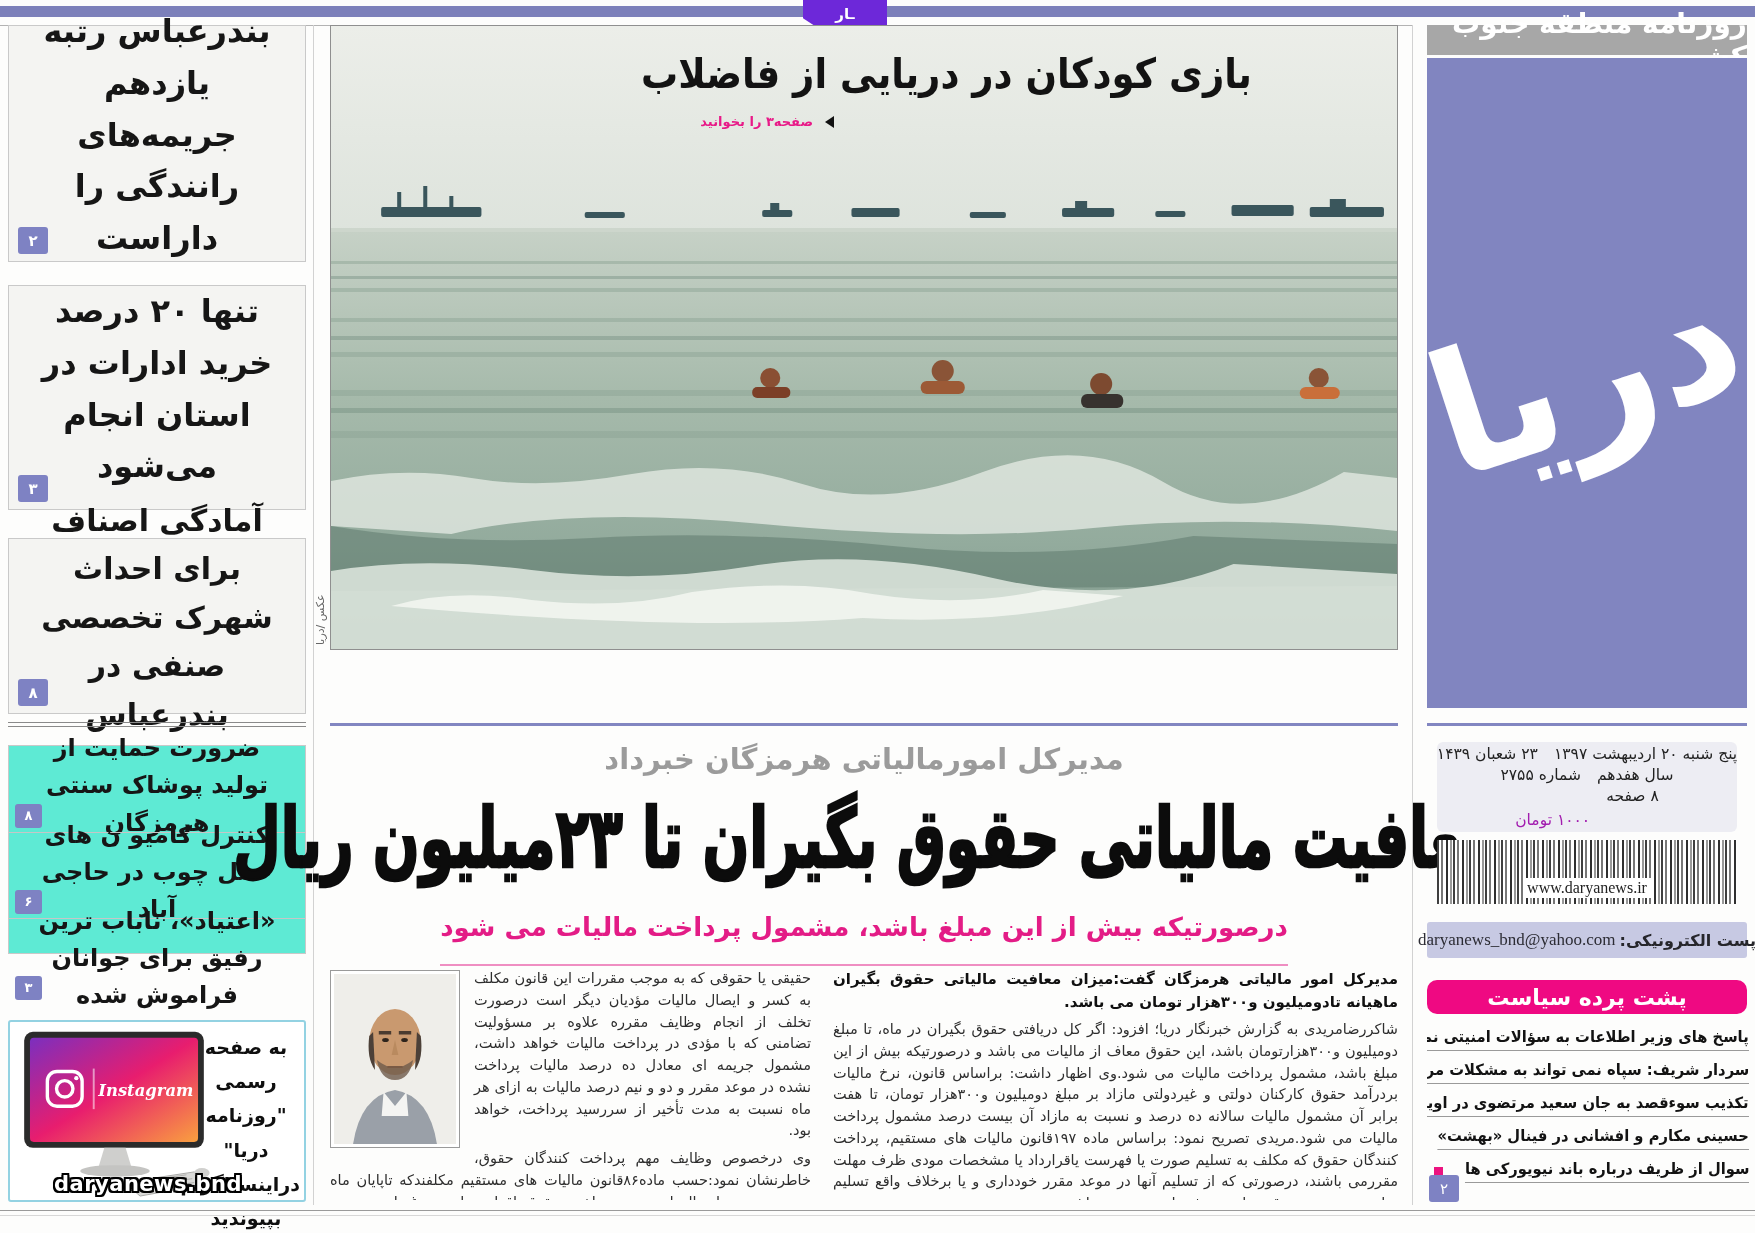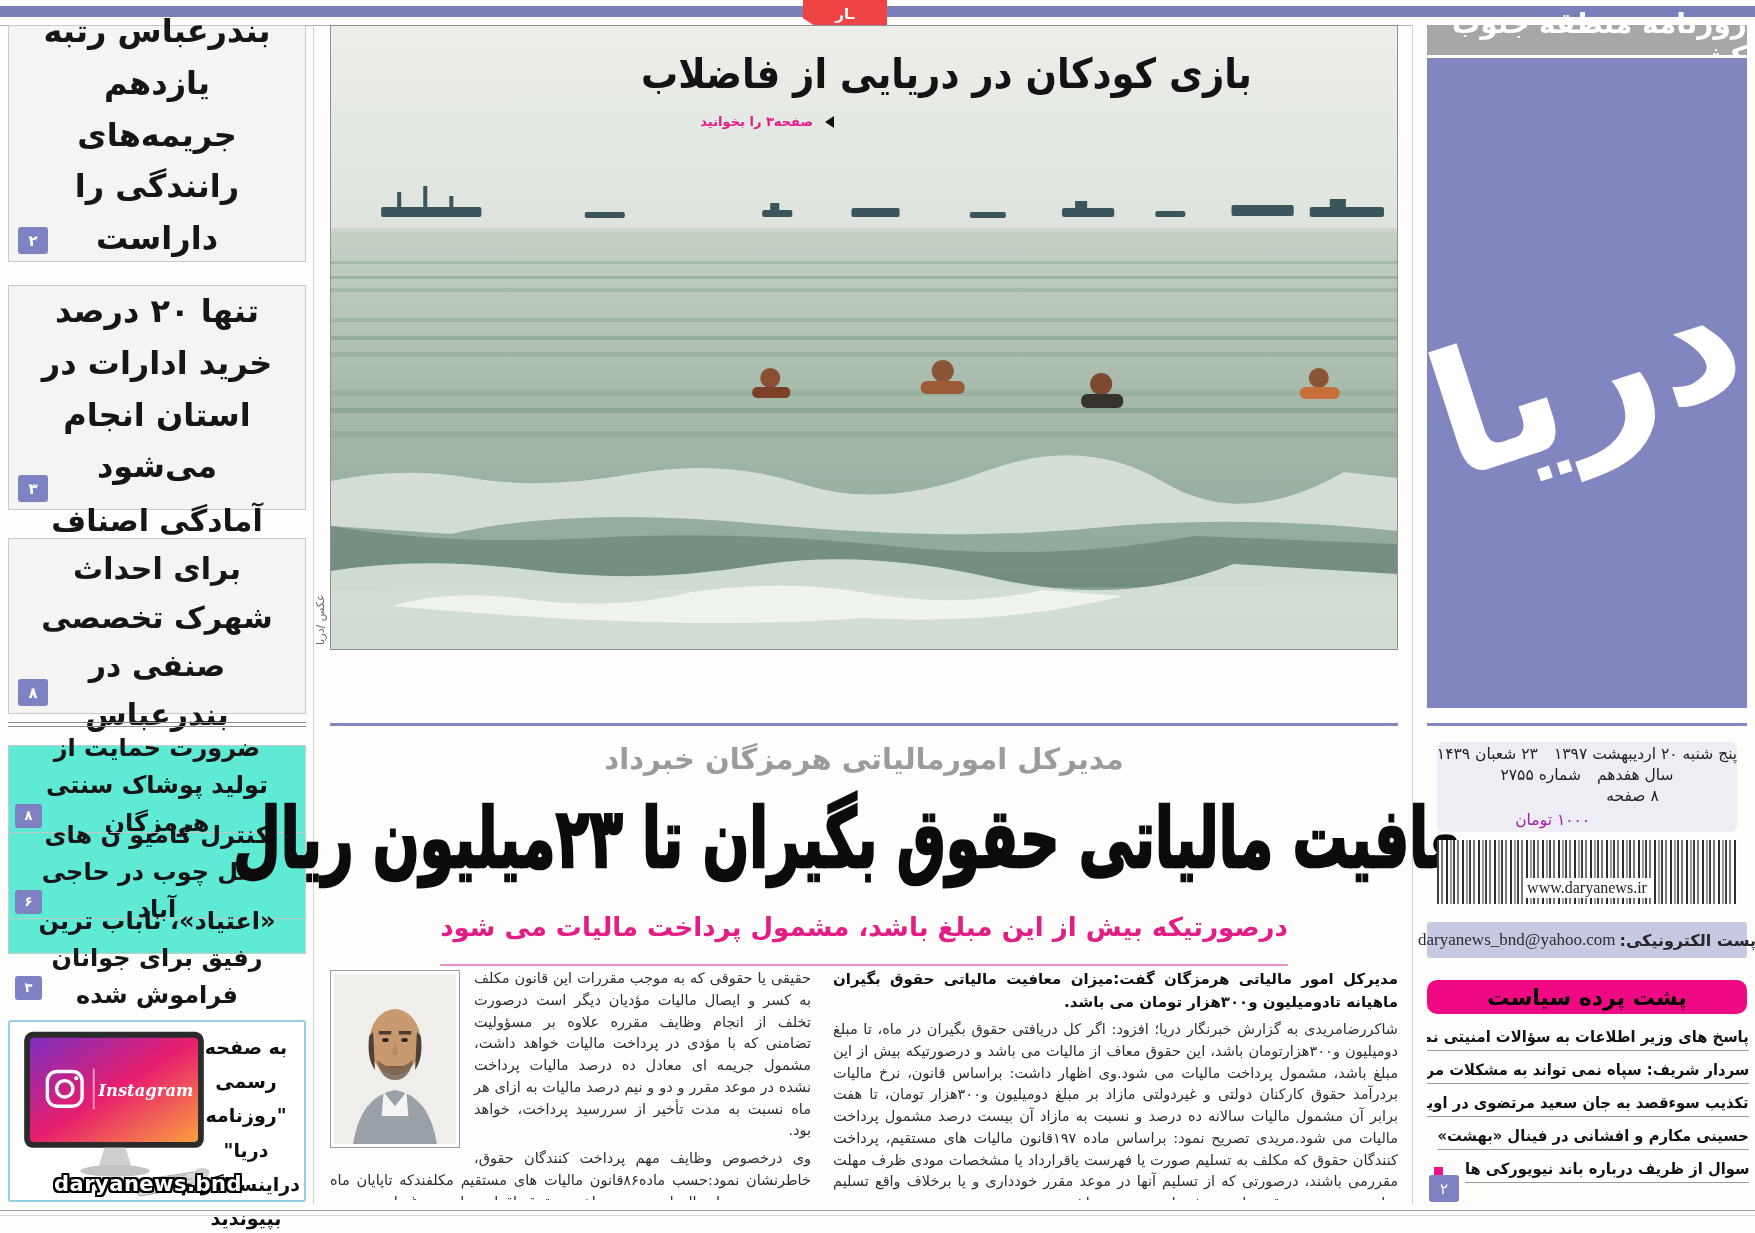--- a/index.html
+++ b/index.html
@@ -4,21 +4,21 @@
 <style>
   html,body{margin:0;padding:0;background:#e9e9e9;}
   #page{position:relative;width:1755px;height:1233px;background:#fdfdfc;overflow:hidden;
         font-family:"DejaVu Sans",sans-serif;margin:0 auto;}
   #page *{box-sizing:border-box;}
   .abs{position:absolute;}
 
   
   .topbar{left:0;top:6px;width:1755px;height:11px;background:#7c80ba;}
   .topline{left:0;top:25px;width:1412px;height:1px;background:#b3b3b3;}
-  .ribbon{left:803px;top:0;width:84px;height:27px;background:#ef4444;color:#fff;
+  .ribbon{left:803px;top:0;width:84px;height:27px;background:#6d28d9;color:#fff;
           font-size:15px;font-weight:bold;display:flex;align-items:center;justify-content:center;
           clip-path:polygon(0 0,100% 0,100% 100%,16% 100%,0 68%);}
   .vsep{width:1px;background:#d2d2d2;}
   .bottomline1{left:0;top:1210px;width:1755px;height:1px;background:#9a9a9a;}
   .bottomline2{left:0;top:1215px;width:1755px;height:1px;background:#d8d8d8;}
 
   
   .head-box{left:8px;width:298px;background:#f4f4f2;border:1px solid #c9c9c9;
             display:flex;align-items:center;justify-content:center;text-align:center;
             direction:rtl;font-weight:bold;color:#161616;padding:10px 14px 26px;}
@@ -84,21 +84,21 @@
   .price{color:#a21caf;margin-top:24px;}
   .barcode-wrap{left:1437px;top:840px;width:300px;height:64px;background:#fff;}
   .barcode{position:absolute;inset:0;background:repeating-linear-gradient(90deg,#3f3f3f 0 2px,#fff 2px 4px,
            #777 4px 6px,#fff 6px 9px,#2f2f2f 9px 11px,#fff 11px 13px,#999 13px 15px,#fff 15px 16px);}
   .site-label{position:absolute;left:50%;bottom:6px;transform:translateX(-50%);background:#fff;
               padding:1px 4px;font-family:"Liberation Serif",serif;font-size:16px;color:#222;white-space:nowrap;}
   .email-bar{left:1427px;top:922px;width:320px;height:36px;background:#c7c9e3;border-radius:3px;direction:rtl;
              display:flex;align-items:center;justify-content:center;gap:4px;}
   .email-label{font-size:16px;font-weight:bold;color:#26262b;white-space:nowrap;}
   .email-addr{font-family:"Liberation Serif",serif;font-size:17px;color:#2c2c34;direction:ltr;unicode-bidi:embed;white-space:nowrap;}
-  .pol-title{left:1427px;top:980px;width:320px;height:34px;background:#ef0982;border-radius:10px;color:#000000;
+  .pol-title{left:1427px;top:980px;width:320px;height:34px;background:#ef0982;border-radius:10px;color:#ffffff;
              direction:rtl;display:flex;align-items:center;justify-content:center;font-size:22px;font-weight:bold;}
   .pol-list{left:1427px;top:1028px;width:322px;overflow:hidden;}
   .pol-item{display:flex;justify-content:flex-start;align-items:center;gap:7px;direction:rtl;margin-bottom:10px;}
   .pol-text{display:inline-block;font-size:15.5px;font-weight:bold;color:#131313;white-space:nowrap;
             border-bottom:1px solid #9a9a9a;padding-bottom:4px;transform:scaleX(0.95);transform-origin:right center;}
   .pol-bullet{width:9px;height:9px;background:#ec1380;flex:none;}
   .pol-badge{left:1429px;top:1175px;width:30px;height:27px;background:#7e82c3;color:#fff;font-size:15px;
              border-radius:3px;display:flex;align-items:center;justify-content:center;}
 </style>
 </head>

